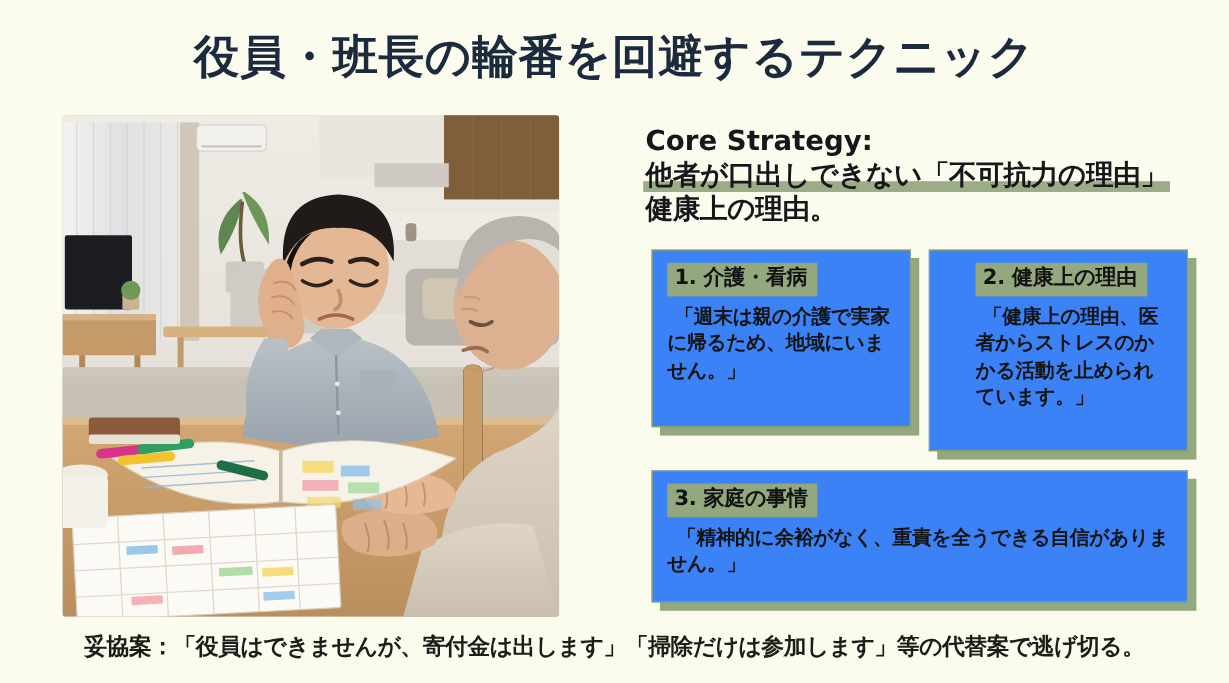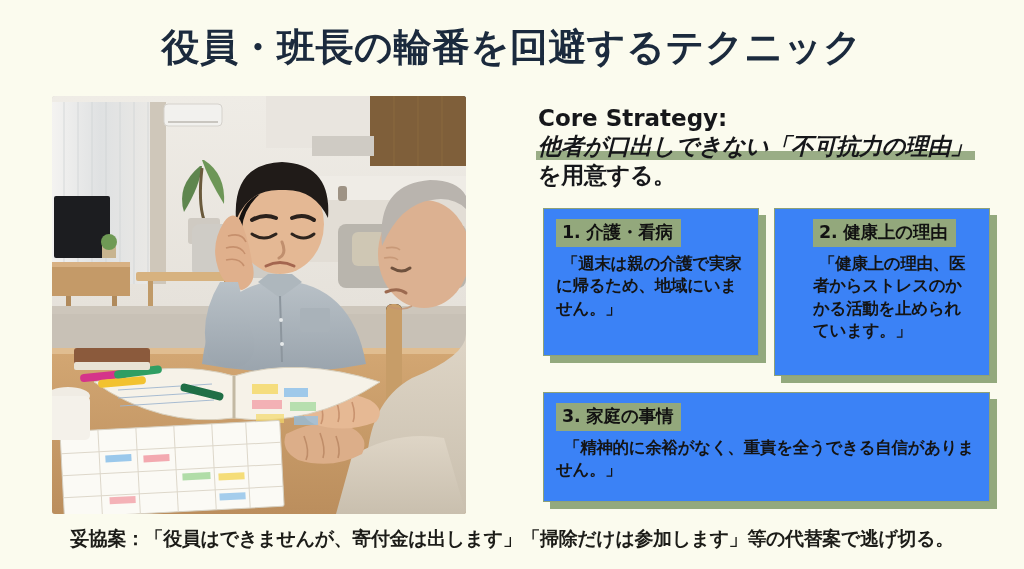--- a/index.html
+++ b/index.html
@@ -78,21 +78,21 @@
   .core-line.hl::before {
     content: "";
     position: absolute;
     left: -2px;
     right: -2px;
     bottom: 1px;
     height: 9px;
     background: #9aad86;
     z-index: 0;
   }
-  .core-line.hl > span { position: relative; z-index: 1; font-style: italic; }
+  .core-line.hl > span { position: relative; z-index: 1; }
 
   
   .cards {
     position: absolute;
     left: 543px;
     top: 208px;
     width: 462px;
     height: 300px;
   }
   .card {
@@ -352,21 +352,21 @@
       <rect x="22" y="266" width="76" height="8" rx="2" fill="#e8e2d4"></rect>
 
       <ellipse cx="16" cy="300" rx="22" ry="9" fill="#f0ece4"></ellipse>
       <rect x="-6" y="300" width="44" height="44" rx="5" fill="#f4f1ea"></rect>
     </svg>
   </div>
 
   <div class="right-col">
     <div class="core-label">Core Strategy:</div>
     <div class="core-line hl"><span>他者が口出しできない「不可抗力の理由」</span></div>
-    <div class="core-line">を用意する。</div>
+    <div class="core-line">健康上の理由。</div>
   </div>
 
   <div class="cards">
 
     <div class="card card-1">
       <div class="card-head">1. 介護・看病</div>
       <div class="card-body">「週末は親の介護で実家に帰るため、地域にいません。」</div>
     </div>
 
     <div class="card card-2">

